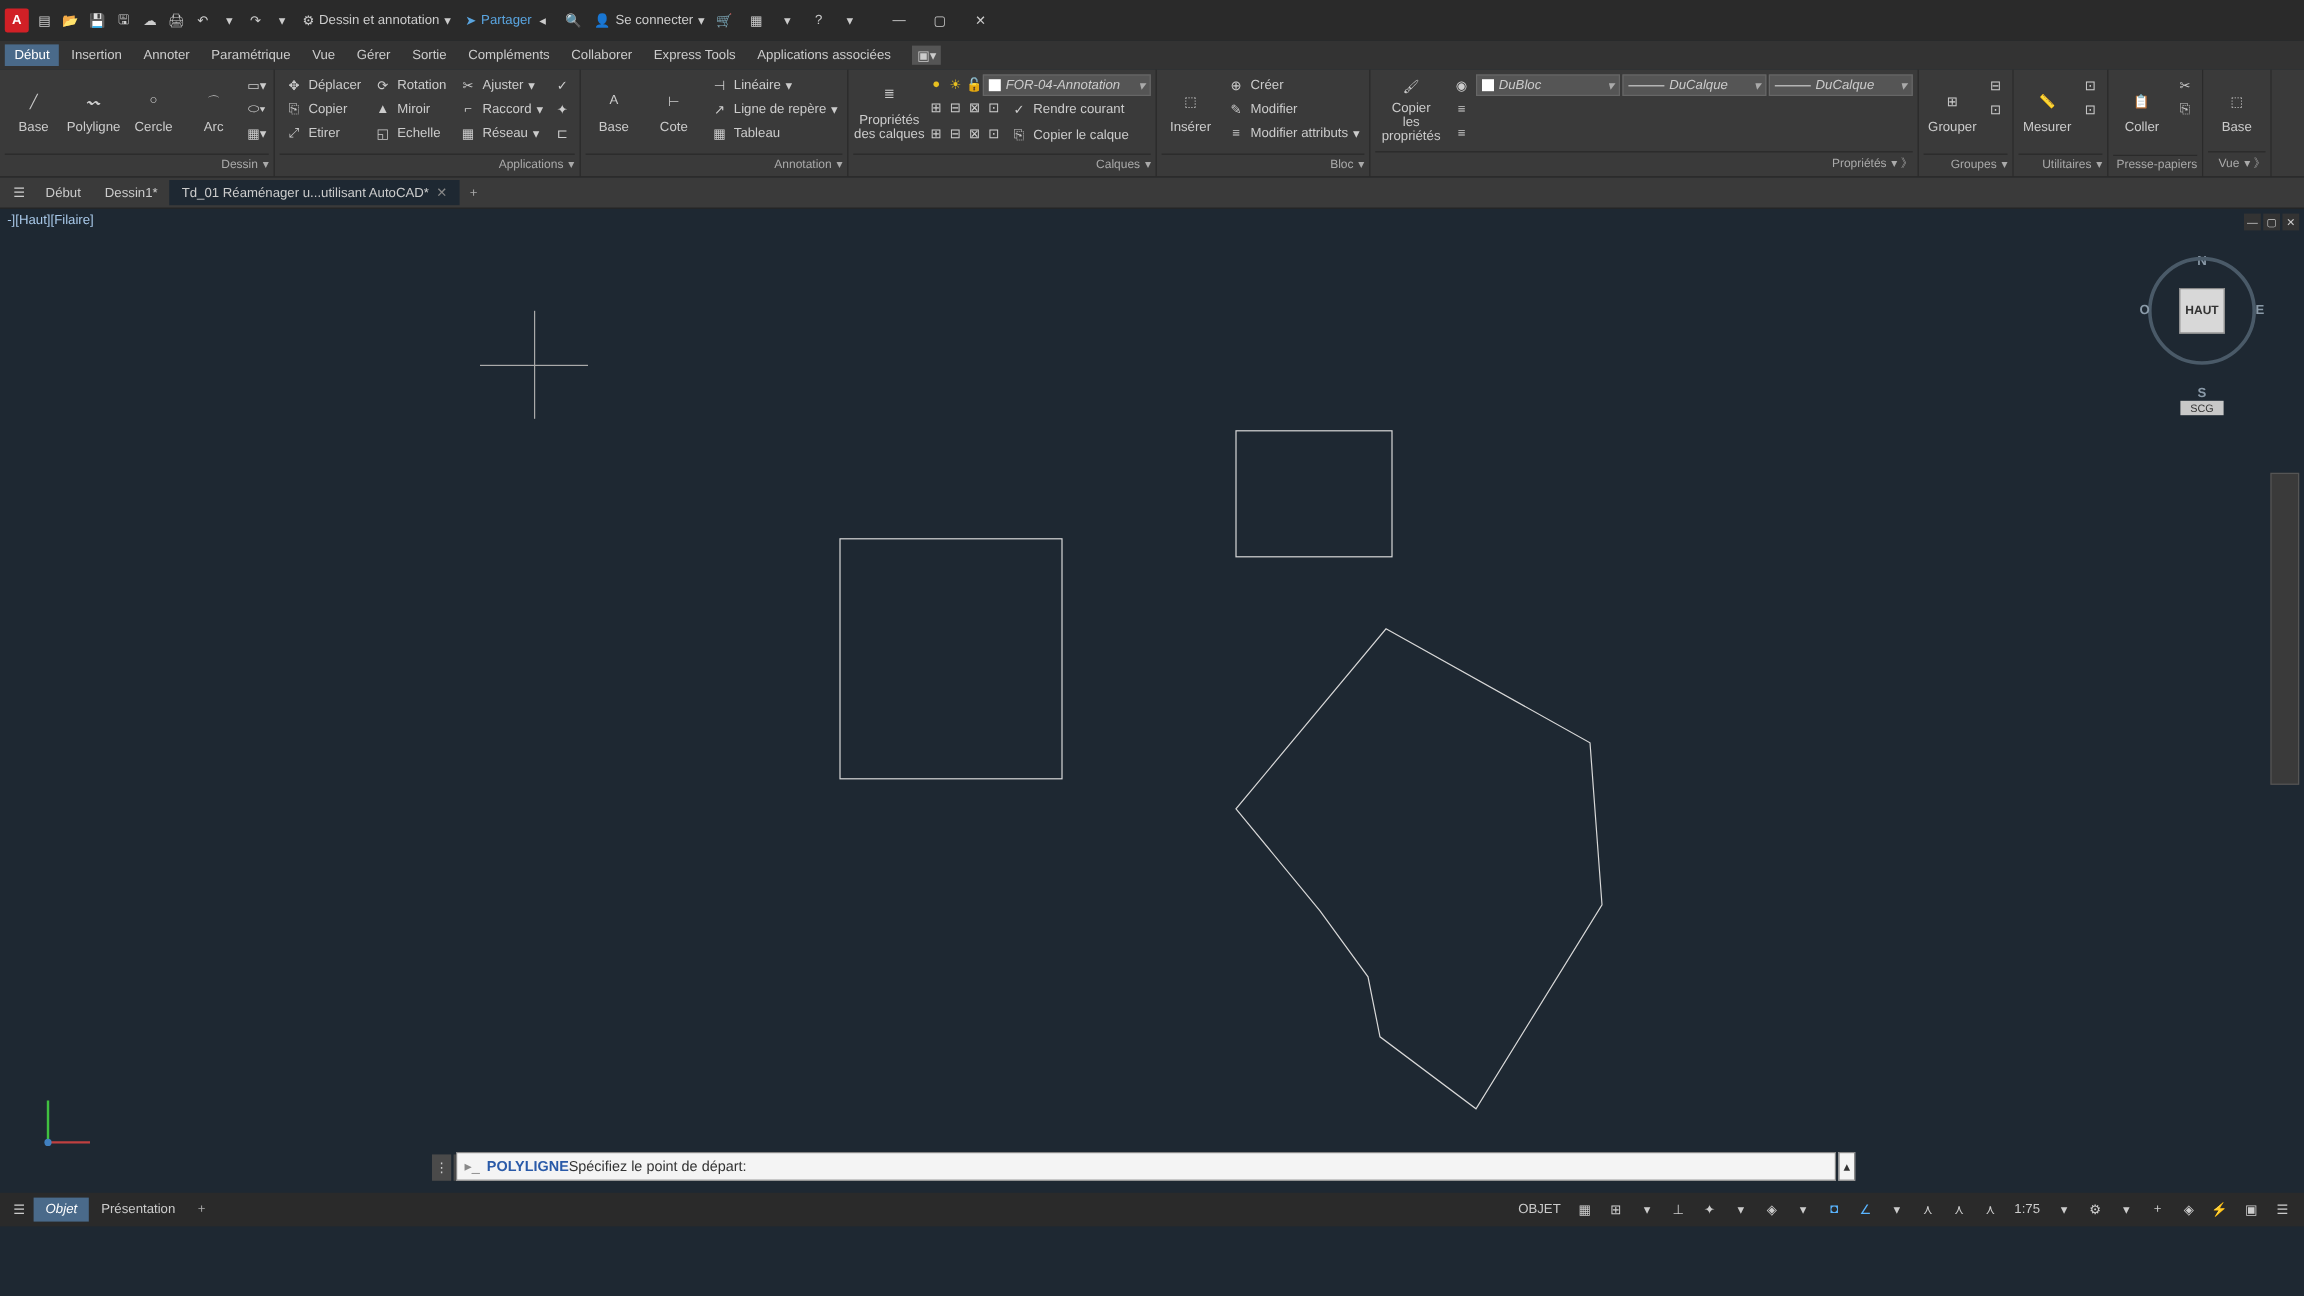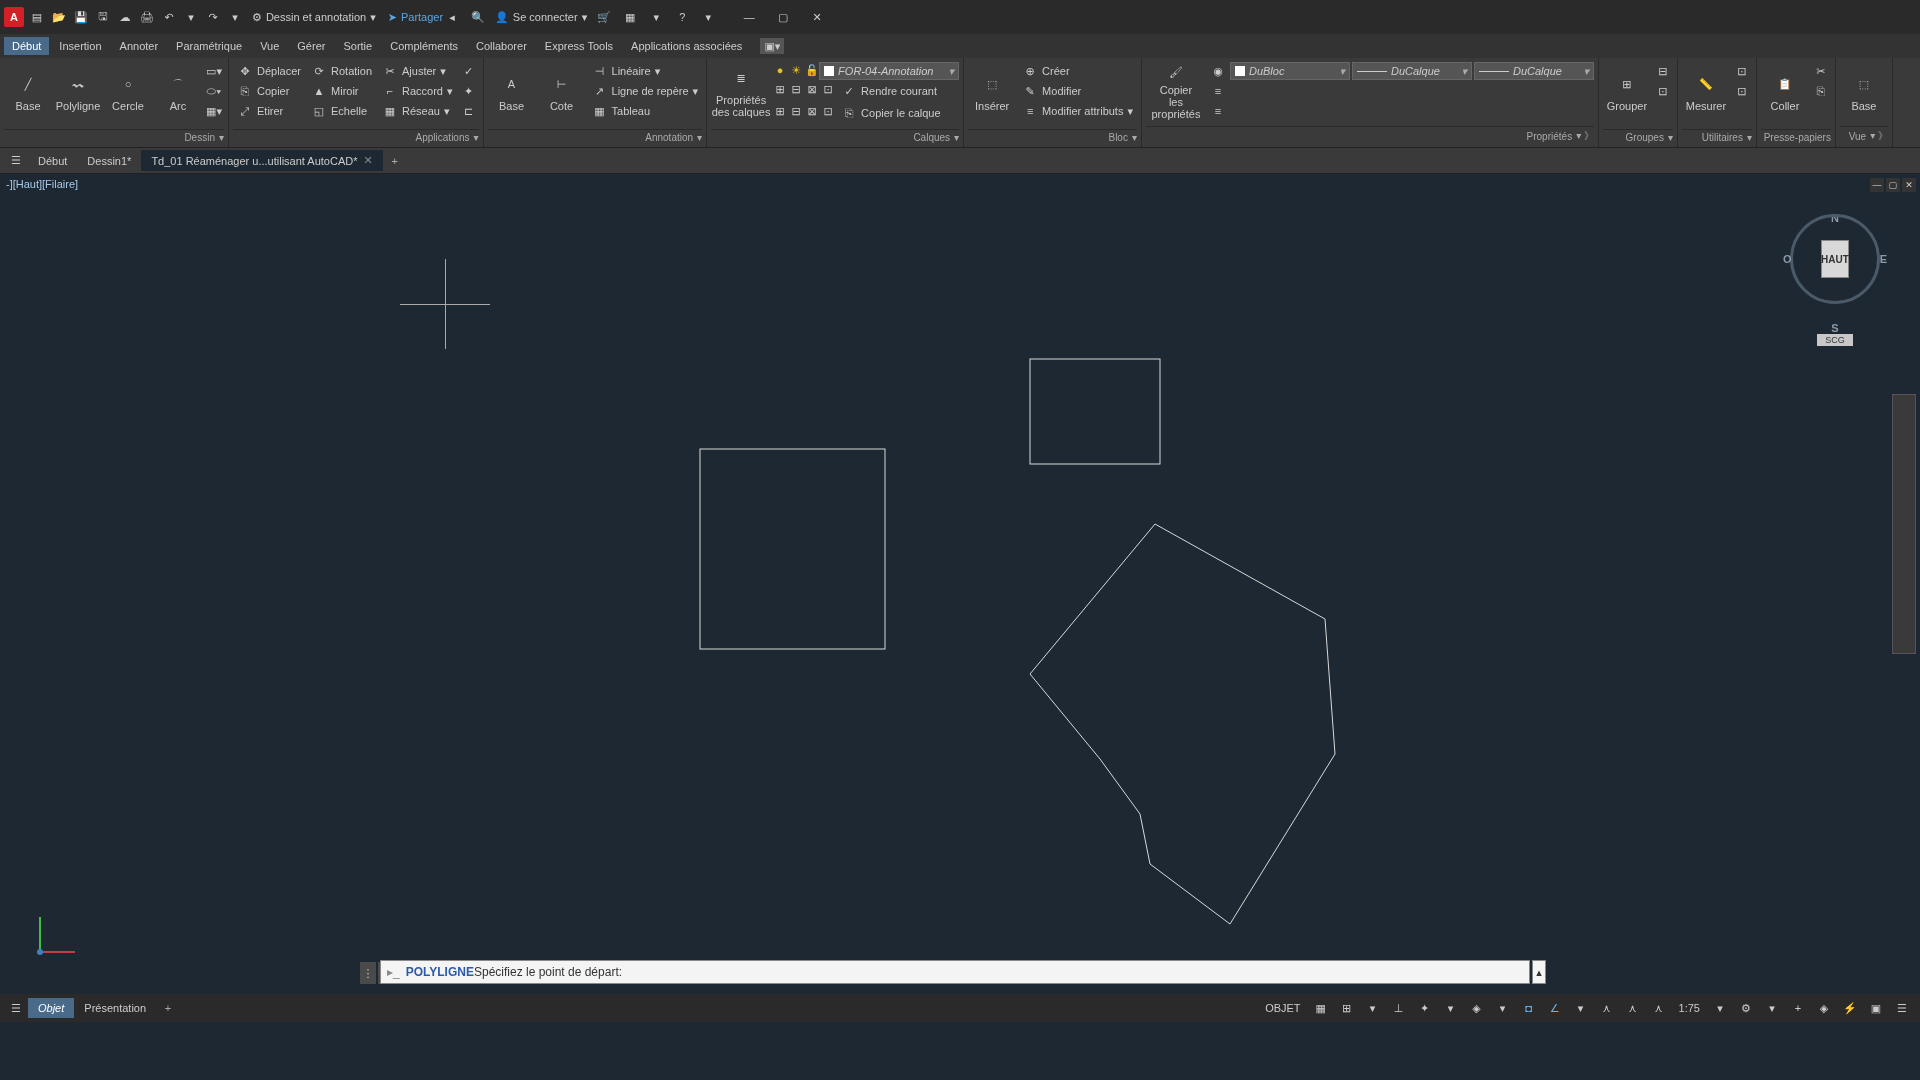--- a/index.html
+++ b/index.html
@@ -50,21 +50,21 @@
 .tab-close { color: #888; }
 .tab-add { width: 24px; display: flex; align-items: center; justify-content: center; color: #aaa; }
 
 
 .canvas-wrap { position: relative; height: 848px; background: #1e2832; padding-left: 32px; }
 .viewport-label { position: absolute; top: 4px; left: 6px; color: #a8c8e8; font-size: 11px; }
 .vp-controls { position: absolute; top: 4px; right: 4px; display: flex; gap: 2px; }
 .vp-ctl { width: 14px; height: 14px; background: #333; display: flex; align-items: center; justify-content: center; font-size: 9px; }
 .viewcube { position: absolute; top: 28px; right: 30px; width: 110px; height: 160px; color: #8a9aa8; text-align: center; }
 .viewcube .ring { width: 90px; height: 90px; border: 3px solid #4a5a68; border-radius: 50%; margin: 12px auto 0; position: relative; }
-.viewcube .face { position: absolute; top: 50%; left: 50%; transform: translate(-50%,-50%); width: 28px; height: 38px; background: #d8d8d8; color: #333; display: flex; align-items: center; justify-content: center; font-weight: bold; font-size: 10px; border: 1px solid #888; }
+.viewcube .face { position: absolute; top: 50%; left: 50%; transform: translate(-50%,-50%); width: 38px; height: 38px; background: #d8d8d8; color: #333; display: flex; align-items: center; justify-content: center; font-weight: bold; font-size: 10px; border: 1px solid #888; }
 .viewcube .dir { position: absolute; font-weight: bold; color: #8a9aa8; }
 .viewcube .n { top: -2px; left: 50%; transform: translateX(-50%); }
 .viewcube .s { bottom: -14px; left: 50%; transform: translateX(-50%); }
 .viewcube .e { right: -10px; top: 50%; transform: translateY(-50%); }
 .viewcube .o { left: -10px; top: 50%; transform: translateY(-50%); }
 .viewcube .wcs { margin-top: 14px; background: #c8c8c8; color: #333; display: inline-block; padding: 1px 8px; font-size: 9px; }
 .navbar { position: absolute; right: 4px; top: 220px; width: 24px; height: 260px; background: #3a3a3a; border: 1px solid #555; }
 .ucs-icon { position: absolute; bottom: 60px; left: 30px; }
 .crosshair { position: absolute; left: 400px; top: 85px; pointer-events: none; }
 .crosshair .h, .crosshair .v { position: absolute; background: #aaa; }

